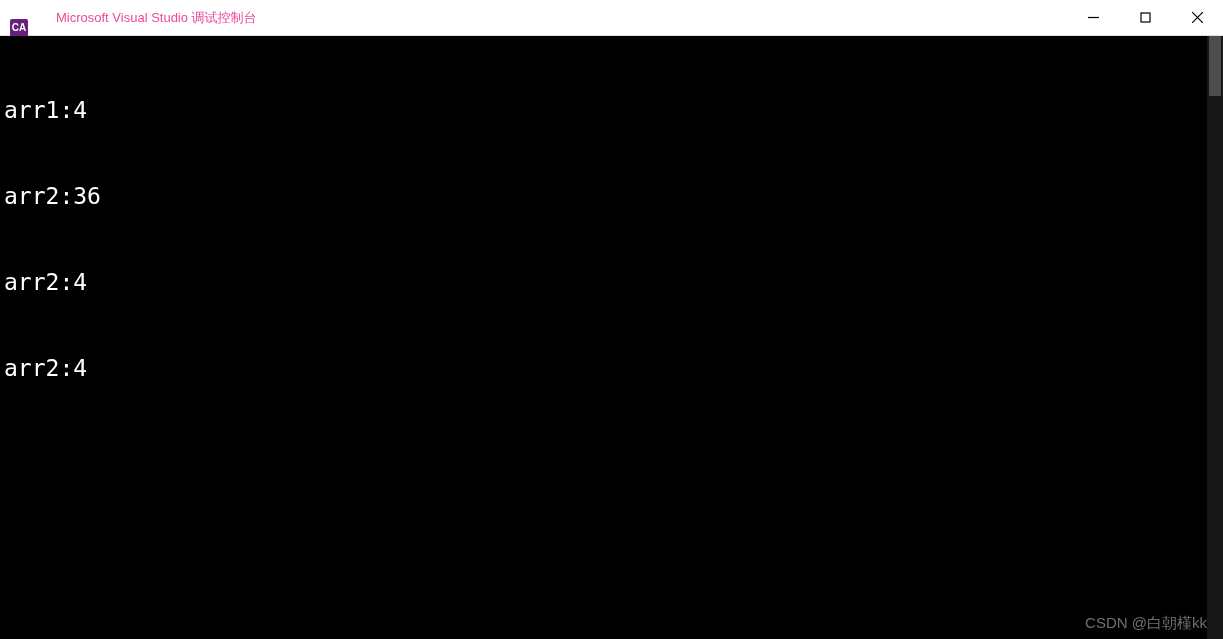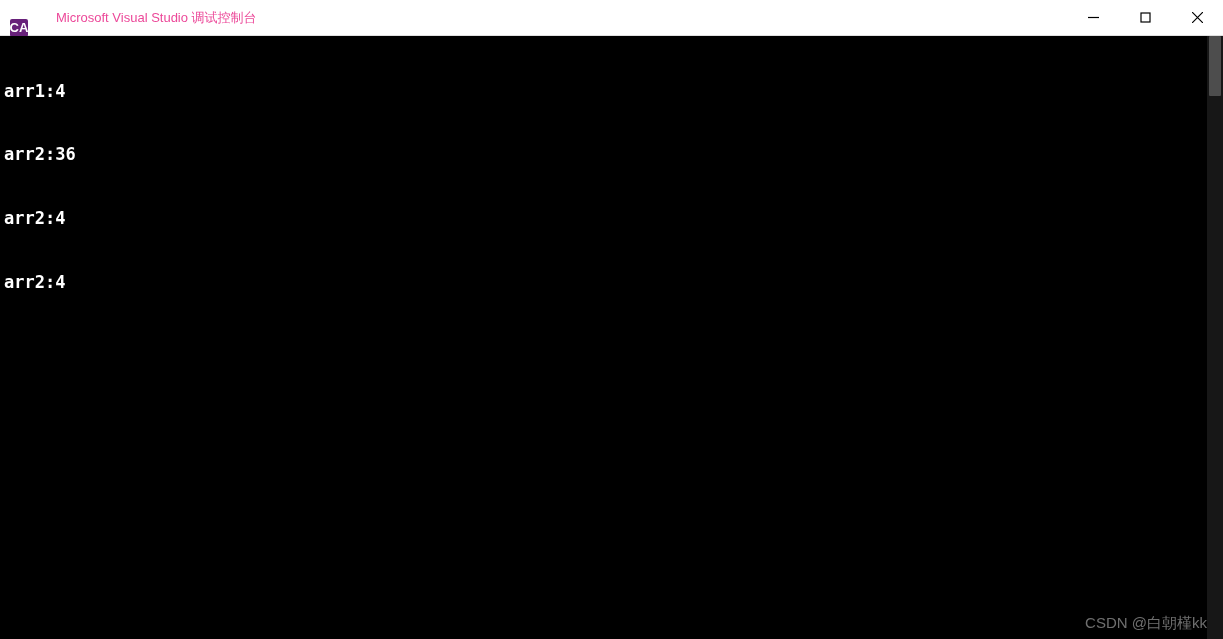--- a/index.html
+++ b/index.html
@@ -35,21 +35,21 @@
     
     .app-icon {
       width: 18px;
       height: 18px;
       background: #68217a;
       border-radius: 2px;
       display: flex;
       align-items: center;
       justify-content: center;
       color: white;
-      font-size: 13px;
+      font-size: 10px;
       font-weight: bold;
       margin-top: 20px;
     }
     
     .title-text {
       font-size: 13px;
       color: #ec4899;
       margin-left: 20px;
     }
     
@@ -69,27 +69,26 @@
     
     .window-control svg {
       width: 11px;
       height: 11px;
     }
     
     .console-area {
       background: #000000;
       color: #ffffff;
       font-family: "NSimSun", "SimSun", "Consolas", monospace;
-      font-size: 17px;
+      font-size: 23px;
       line-height: 1.25;
       padding: 2px 4px;
       height: calc(100% - 36px);
       position: relative;
       white-space: pre;
-      font-weight: bold;
     }
     
     .console-line {
       white-space: pre;
     }
     
     .blank-line {
       height: 1.25em;
     }
     

